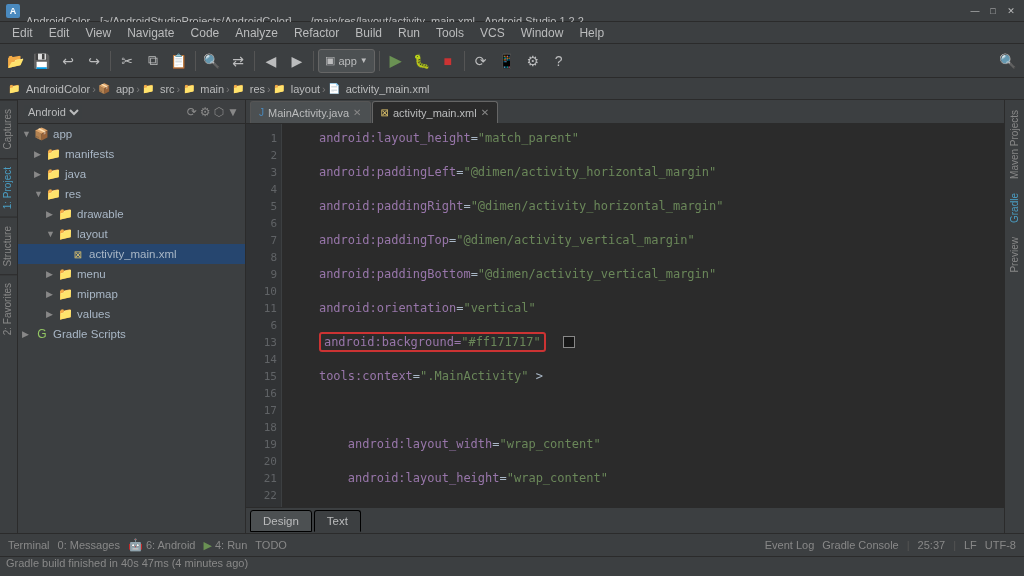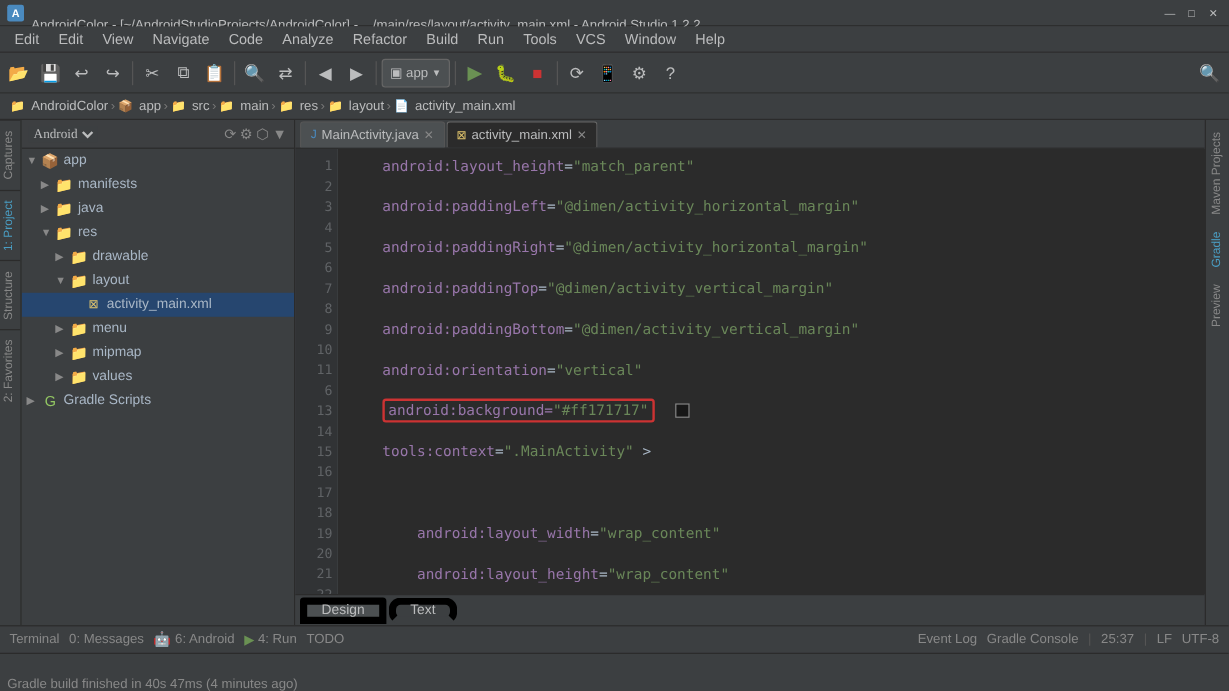--- a/index.html
+++ b/index.html
@@ -106,21 +106,21 @@
       background: #3d3f41;
       height: 24px;
       display: flex;
       align-items: center;
       padding: 0 6px;
       border-bottom: 1px solid #2b2b2b;
       font-size: 11px;
       gap: 4px;
     }
     .tree-header select {
-      background: #3c3f41; color: #bbbcbd; border: none; font-size: 11px; cursor: pointer; font-family: Liberation Serif, serif;
+      background: #3c3f41; color: #bbbcbd; border: none; font-size: 11px; cursor: pointer;
     }
     .tree-header-icons { margin-left: auto; display: flex; gap: 3px; }
     .tree-header-icon { font-size: 12px; color: #888; cursor: pointer; }
 
     .tree-item {
       display: flex;
       align-items: center;
       padding: 1px 4px;
       cursor: pointer;
       height: 20px;
@@ -229,33 +229,32 @@
       border-top: 1px solid #2b2b2b;
       display: flex;
       align-items: flex-start;
       padding: 2px 4px 0;
       gap: 2px;
     }
     .design-tab {
       height: 22px;
       padding: 0 12px;
       background: #4c5052;
-      border: 6px solid #000000;
+      border: 1px solid #000000;
       border-radius: 3px 3px 0 0;
       display: flex;
       align-items: center;
       font-size: 11.5px;
       color: #bbbcbd;
       cursor: pointer;
     }
     .design-tab.active {
       background: #3c3f41;
       border-bottom-color: #3c3f41;
       color: #bbbcbd;
-      border-radius: 10px;
     }
 
     
     #statusbar {
       height: 23px;
       background: #3c3f41;
       border-top: 1px solid #2b2b2b;
       display: flex;
       align-items: center;
       padding: 0 8px;
@@ -263,25 +262,25 @@
       color: #888;
       gap: 8px;
     }
     .status-item { display: flex; align-items: center; gap: 3px; }
     .status-sep { color: #555; }
     .status-right { margin-left: auto; display: flex; gap: 8px; }
     .status-android-icon { color: #93c763; font-size: 12px; }
 
     
     #bottom-strip {
-      height: 32px;
+      height: 20px;
       background: #3c3f41;
       border-top: 1px solid #2b2b2b;
       display: flex;
-      align-items: flex-end;
+      align-items: flex-start;
       padding: 0 6px;
       font-size: 11px;
       color: #888;
     }
     .bottom-msg { flex: 1; }
 
     
     #left-vert-tabs {
       width: 18px;
       background: #3c3f41;

